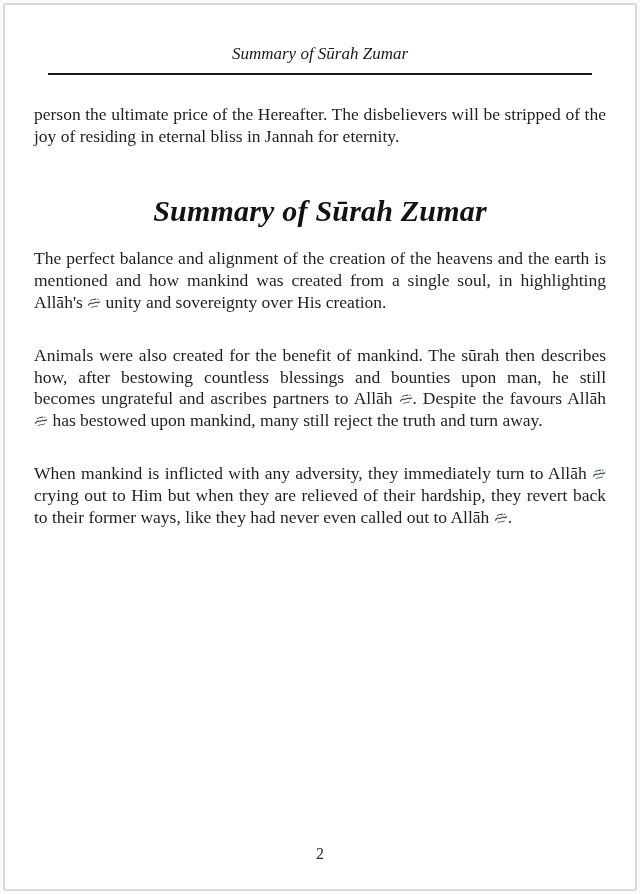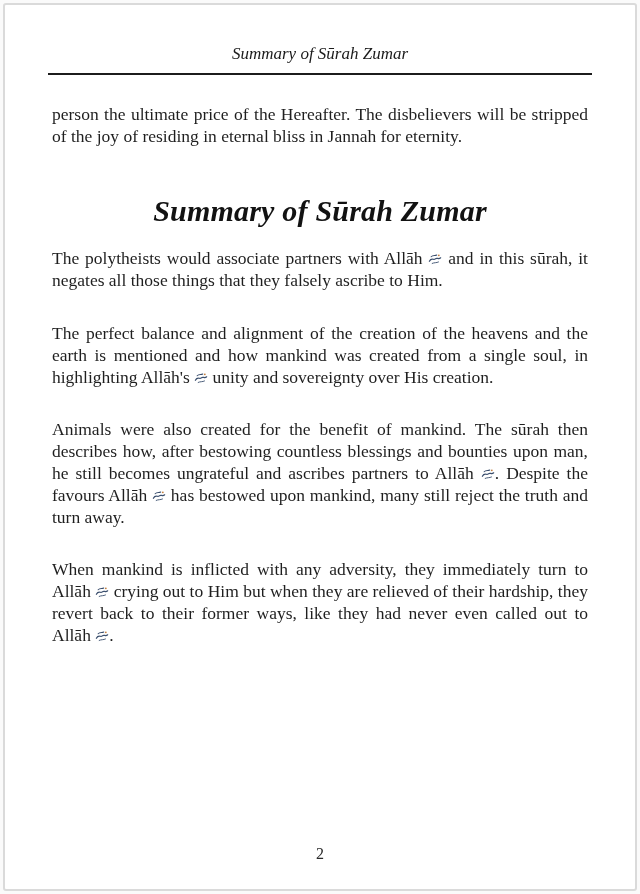--- a/index.html
+++ b/index.html
@@ -25,21 +25,21 @@
     line-height: 21px;
     color: #1b1b1b;
   }
   .head-rule {
     height: 0;
     border: none;
     border-top: 2px solid #1c1c1c;
     margin: 9px 43px 0 43px;
   }
   .content {
-    margin: 0 47px;
+    margin: 0 29px;
     font-size: 17.5px;
     line-height: 21.8px;
     text-align: justify;
   }
   .content p { margin: 0 0 31px 0; }
   .content p.intro { margin-top: 29px; }
   h1.chapter-title {
     font-size: 30px;
     font-style: italic;
     font-weight: bold;
@@ -72,26 +72,20 @@
 
   <hr class="head-rule">
 
   <div class="content">
 
     <p class="intro">person the ultimate price of the Hereafter. The disbelievers will be stripped of the joy of residing in eternal bliss in Jannah for eternity.</p>
 
     <h1 class="chapter-title">Summary of Sūrah Zumar</h1>
 
     <div>
-        <p>The polytheists would associate partners with Allāh <span class="honorific"><svg viewBox="0 0 20 18" aria-hidden="true">
-    <path d="M2 13 C5 7 8 12 10.5 9.5 C13 7 15 11 18 8" fill="none" stroke="currentColor" stroke-width="1.8" stroke-linecap="round"></path>
-    <path d="M4.5 6.5 C7 3.5 10 5.5 12.5 4" fill="none" stroke="currentColor" stroke-width="1.5" stroke-linecap="round"></path>
-    <path d="M6 16 C9 14.5 12 15.5 15 14" fill="none" stroke="currentColor" stroke-width="1.3" stroke-linecap="round"></path>
-    <circle cx="15.5" cy="4.5" r="1.2" fill="#c0762f"></circle>
-  </svg></span> and in this sūrah, it negates all those things that they falsely ascribe to Him.</p>
         <p>The perfect balance and alignment of the creation of the heavens and the earth is mentioned and how mankind was created from a single soul, in highlighting Allāh's <span class="honorific"><svg viewBox="0 0 20 18" aria-hidden="true">
     <path d="M2 13 C5 7 8 12 10.5 9.5 C13 7 15 11 18 8" fill="none" stroke="currentColor" stroke-width="1.8" stroke-linecap="round"></path>
     <path d="M4.5 6.5 C7 3.5 10 5.5 12.5 4" fill="none" stroke="currentColor" stroke-width="1.5" stroke-linecap="round"></path>
     <path d="M6 16 C9 14.5 12 15.5 15 14" fill="none" stroke="currentColor" stroke-width="1.3" stroke-linecap="round"></path>
     <circle cx="15.5" cy="4.5" r="1.2" fill="#c0762f"></circle>
   </svg></span> unity and sovereignty over His creation.</p>
         <p>Animals were also created for the benefit of mankind. The sūrah then describes how, after bestowing countless blessings and bounties upon man, he still becomes ungrateful and ascribes partners to Allāh <span class="honorific"><svg viewBox="0 0 20 18" aria-hidden="true">
     <path d="M2 13 C5 7 8 12 10.5 9.5 C13 7 15 11 18 8" fill="none" stroke="currentColor" stroke-width="1.8" stroke-linecap="round"></path>
     <path d="M4.5 6.5 C7 3.5 10 5.5 12.5 4" fill="none" stroke="currentColor" stroke-width="1.5" stroke-linecap="round"></path>
     <path d="M6 16 C9 14.5 12 15.5 15 14" fill="none" stroke="currentColor" stroke-width="1.3" stroke-linecap="round"></path>

